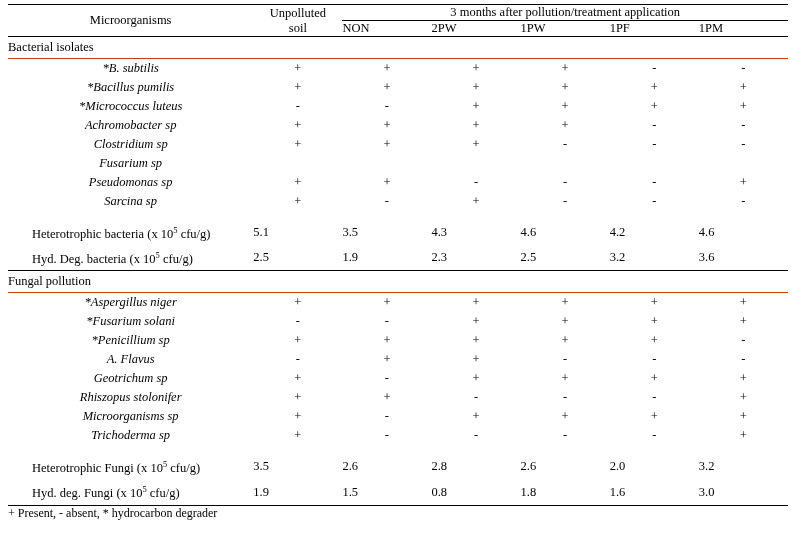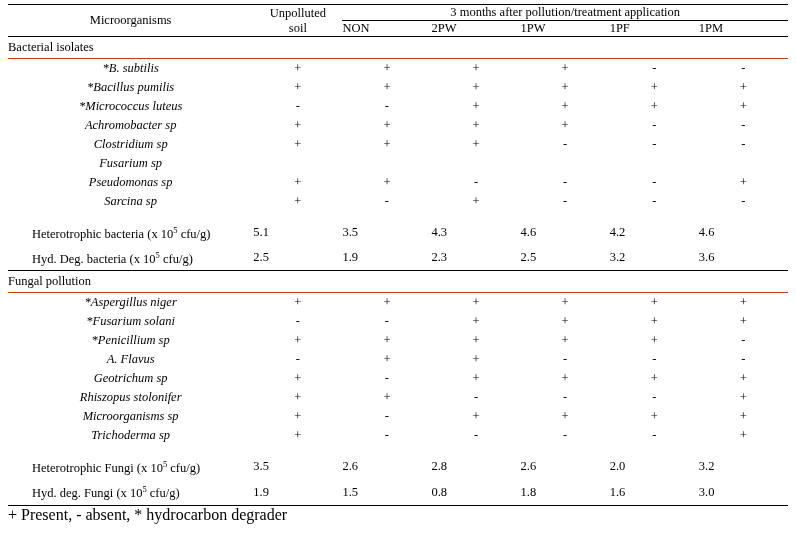--- a/index.html
+++ b/index.html
@@ -78,21 +78,21 @@
     height: 21px;
     line-height: 21px;
     text-align: left;
   }
   .count td.name {
     text-align: left;
     padding-left: 24px;
   }
   .spacer td { height: 9px; line-height: 9px; }
   .footnote {
-    font-size: 16px;
+    font-size: 12px;
     padding: 3px 0 0 2px;
     border-top: none;
   }
   sup { font-size: 8.5px; vertical-align: super; }
 </style>
 </head>
 <body>
 
 <div class="sheet">
   <table class="tbl">

